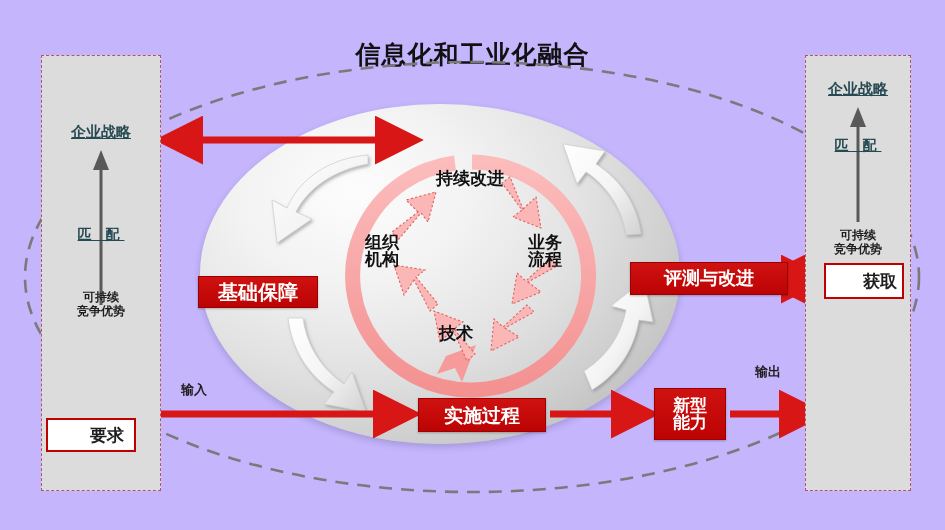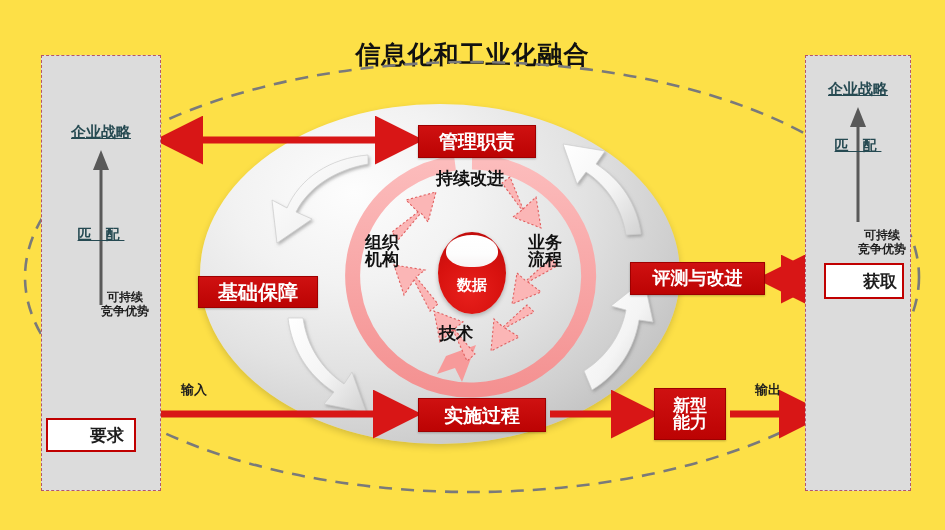--- a/index.html
+++ b/index.html
@@ -3,21 +3,21 @@
 <meta charset="utf-8">
 <style>
   html,body{margin:0;padding:0;background:#ffffff;}
   body{
     font-family:"Liberation Sans","DejaVu Sans",sans-serif;
     -webkit-font-smoothing:antialiased;
   }
   #canvas{
     position:relative;
     width:945px;height:530px;
-    background:#fde047;
+    background:#c4b5fd;
     overflow:hidden;
   }
   
   .title{
     position:absolute;left:0;top:38px;width:945px;
     text-align:center;
     font-size:25px;font-weight:bold;color:#111111;
     letter-spacing:1px;
   }
   
@@ -40,21 +40,20 @@
     text-align:center;
     font-size:14px;font-weight:bold;color:#264a52;
     letter-spacing:5px;
     text-decoration:underline;
   }
   .panel-bot-label{
     position:absolute;left:0;width:100%;
     text-align:center;
     font-size:12px;font-weight:bold;color:#1d1d1d;
     line-height:14px;
-    margin-left:24px;
   }
   
   .outline-box{
     position:absolute;
     background:#ffffff;
     border:2.5px solid #c00000;
     box-sizing:border-box;
     display:flex;align-items:center;justify-content:center;
     font-size:17px;font-weight:bold;color:#1d1d1d;padding-left:32px;
   }
@@ -94,40 +93,40 @@
     background:linear-gradient(#cf1111,#bc0303);
     border:1px solid #9e0000;
     box-sizing:border-box;
     display:flex;align-items:center;justify-content:center;
     color:#ffffff;font-weight:bold;
     text-align:center;line-height:17px;
     box-shadow:0 1px 2px rgba(0,0,0,.25);
   }
   #box-manage {left:418px;top:125px;width:118px;height:33px;font-size:19px;}
   #box-base   {left:198px;top:276px;width:120px;height:32px;font-size:20px;}
-  #box-eval   {left:630px;top:262px;width:135px;height:33px;font-size:18px;}
+  #box-eval   {left:630px;top:262px;width:158px;height:33px;font-size:18px;}
   #box-impl   {left:418px;top:398px;width:128px;height:34px;font-size:19px;}
   #box-cap    {left:654px;top:388px;width:72px;height:52px;font-size:17px;font-family:Liberation Serif, serif;}
 
   
   .cycle-label{
     position:absolute;font-weight:bold;color:#111111;text-align:center;
     line-height:17px;
   }
   #lbl-improve{left:400px;top:170px;width:140px;font-size:17px;}
   #lbl-org    {left:355px;top:234px;width:54px;font-size:17px;}
   #lbl-biz    {left:518px;top:234px;width:54px;font-size:17px;}
   #lbl-tech   {left:414px;top:325px;width:84px;font-size:17px;}
 
   
   .flow-label{
     position:absolute;font-size:13px;font-weight:bold;color:#1d1d1d;
   }
   #lbl-input {left:181px;top:381px;}
-  #lbl-output{left:755px;top:381px;}
+  #lbl-output{left:755px;top:363px;}
 
   
   .svg-layer{position:absolute;left:0;top:0;width:945px;height:530px;pointer-events:none;}
 </style>
 </head>
 <body>
 
 <div id="canvas">
 
   <div class="title">信息化和工业化融合</div>
@@ -175,24 +174,20 @@
     <g fill="#fbb6b6" stroke="#e06060" stroke-width="1.1" stroke-dasharray="2.2 2.2">
       <path d="M 418 212 L 406 200 L 436 192 L 428 222 L 421 213 L 398 240 L 392 232 Z"></path>
       <path d="M 523 209 L 536 197 L 541 228 L 513 217 L 522 210 L 502 183 L 510 177 Z"></path>
       <path d="M 414 280 L 404 295 L 394 265 L 425 270 L 416 277 L 438 304 L 430 311 Z"></path>
       <path d="M 528 282 L 541 292 L 512 304 L 517 273 L 526 281 L 551 258 L 557 266 Z"></path>
       <path d="M 453 330 L 440 342 L 434 311 L 463 322 L 454 329 L 475 354 L 467 361 Z"></path>
       <path d="M 505 328 L 519 337 L 491 351 L 494 319 L 503 327 L 527 305 L 534 312 Z"></path>
     </g>
   </svg>
 
-  <div id="sphere">
-    <div id="sphere-gloss"></div>
-    <div id="sphere-label">数据</div>
-  </div>
 
   <div class="cycle-label" id="lbl-improve">持续改进</div>
   <div class="cycle-label" id="lbl-org">
     <div>组织</div>
     <div>机构</div>
   </div>
   <div class="cycle-label" id="lbl-biz">
     <div>业务</div>
     <div>流程</div>
   </div>
@@ -212,21 +207,20 @@
 
     <line x1="766" y1="279" x2="820" y2="279" stroke="#d81616" stroke-width="7" marker-start="url(#arrL)" marker-end="url(#arrR)"></line>
 
     <line x1="140" y1="414" x2="412" y2="414" stroke="#d81616" stroke-width="7" marker-end="url(#arrR)"></line>
 
     <line x1="550" y1="414" x2="650" y2="414" stroke="#d81616" stroke-width="7" marker-end="url(#arrR)"></line>
 
     <line x1="730" y1="414" x2="818" y2="414" stroke="#d81616" stroke-width="7" marker-end="url(#arrR)"></line>
   </svg>
 
-  <div class="red-box" id="box-manage">管理职责</div>
   <div class="red-box" id="box-base">基础保障</div>
   <div class="red-box" id="box-eval">评测与改进</div>
   <div class="red-box" id="box-impl">实施过程</div>
   <div class="red-box" id="box-cap">
     <div>
       <div>新型</div>
       <div>能力</div>
     </div>
   </div>
 

